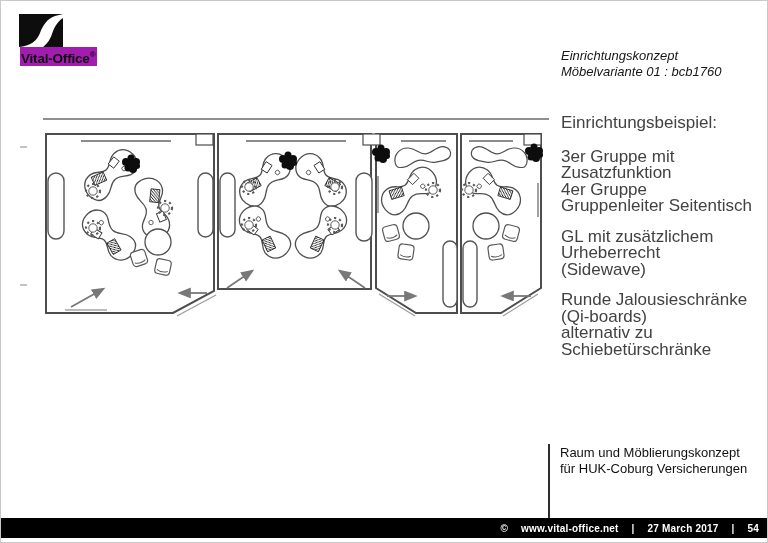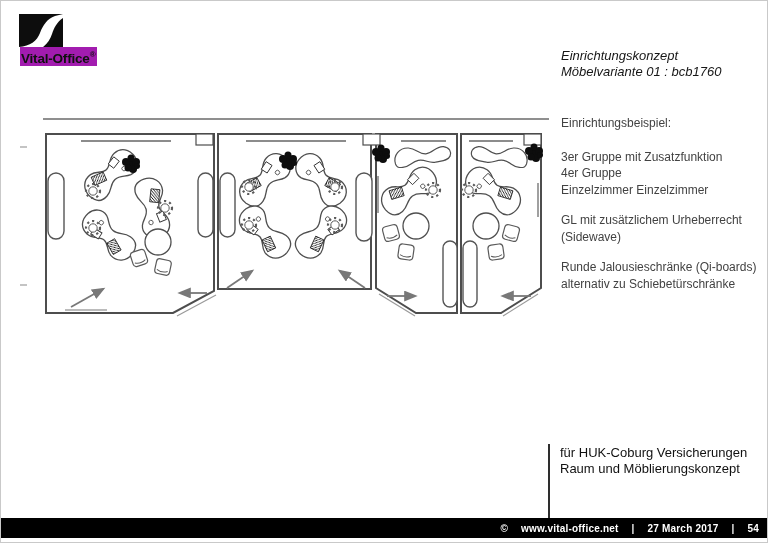--- a/index.html
+++ b/index.html
@@ -5,21 +5,21 @@
   html,body{margin:0;padding:0;background:#e9e9e9;}
   .page{position:relative;width:768px;height:543px;background:#ffffff;border:1px solid #c9c9c9;
         box-sizing:border-box;overflow:hidden;font-family:"Liberation Sans",sans-serif;}
   
   .logo-box{position:absolute;left:17px;top:12px;width:46px;height:46px;}
   .logo-text{position:absolute;left:19px;top:46px;font-size:13.5px;font-weight:bold;color:#101010;
              background:#a21caf;letter-spacing:-0.2px;padding:0 2px 0 1px;line-height:15px;}
   .logo-text sup{font-size:8px;}
   
   .header-block{position:absolute;left:560px;top:47px;font-size:13px;line-height:16px;color:#161616;font-style:italic;}
-  .notes-block{position:absolute;left:560px;top:114px;font-size:12px;line-height:16.5px;color:#424242;}
+  .notes-block{position:absolute;left:560px;top:114px;font-size:17px;line-height:16.5px;color:#424242;}
   .notes-intro{margin:0 0 17px 0;}
   .notes-block p{margin:0 0 14px 0;}
   .project-block{position:absolute;left:559px;top:444px;font-size:13px;line-height:16px;color:#111111;}
   .vrule{position:absolute;left:547px;top:443px;width:2px;height:74px;background:#2e2e2e;}
   
   .plan{position:absolute;left:18px;top:112px;}
   
   .bottom-bar{position:absolute;left:0;top:517px;width:768px;height:20px;background:#000000;
               display:flex;align-items:center;justify-content:flex-end;box-sizing:border-box;
               padding-right:10px;gap:13px;font-size:10px;font-weight:700;color:#ffffff;letter-spacing:0.2px;}
@@ -178,36 +178,36 @@
   <div class="header-block">
     <div>Einrichtungskonzept</div>
     <div>Möbelvariante 01 : bcb1760</div>
   </div>
 
   <div class="notes-block">
     <div class="notes-intro">Einrichtungsbeispiel:</div>
     <p>
       <span>3er Gruppe mit Zusatzfunktion</span><br>
       <span>4er Gruppe</span><br>
-      <span>Einzelzimmer Einzelzimmer</span>
+      <span>Gruppenleiter Seitentisch</span>
     </p>
     <p>
       <span>GL mit zusätzlichem Urheberrecht</span><br>
       <span>(Sidewave)</span>
     </p>
     <p>
       <span>Runde Jalousieschränke (Qi-boards)</span><br>
       <span>alternativ zu Schiebetürschränke</span>
     </p>
   </div>
 
   <div class="vrule"></div>
   <div class="project-block">
+    <div>Raum und Möblierungskonzept</div>
     <div>für HUK-Coburg Versicherungen</div>
-    <div>Raum und Möblierungskonzept</div>
   </div>
 
   <div class="bottom-bar">
     <span>©</span>
     <span>www.vital-office.net</span>
     <span class="sep">|</span>
     <span>27 March 2017</span>
     <span class="sep">|</span>
     <span>54</span>
   </div>

